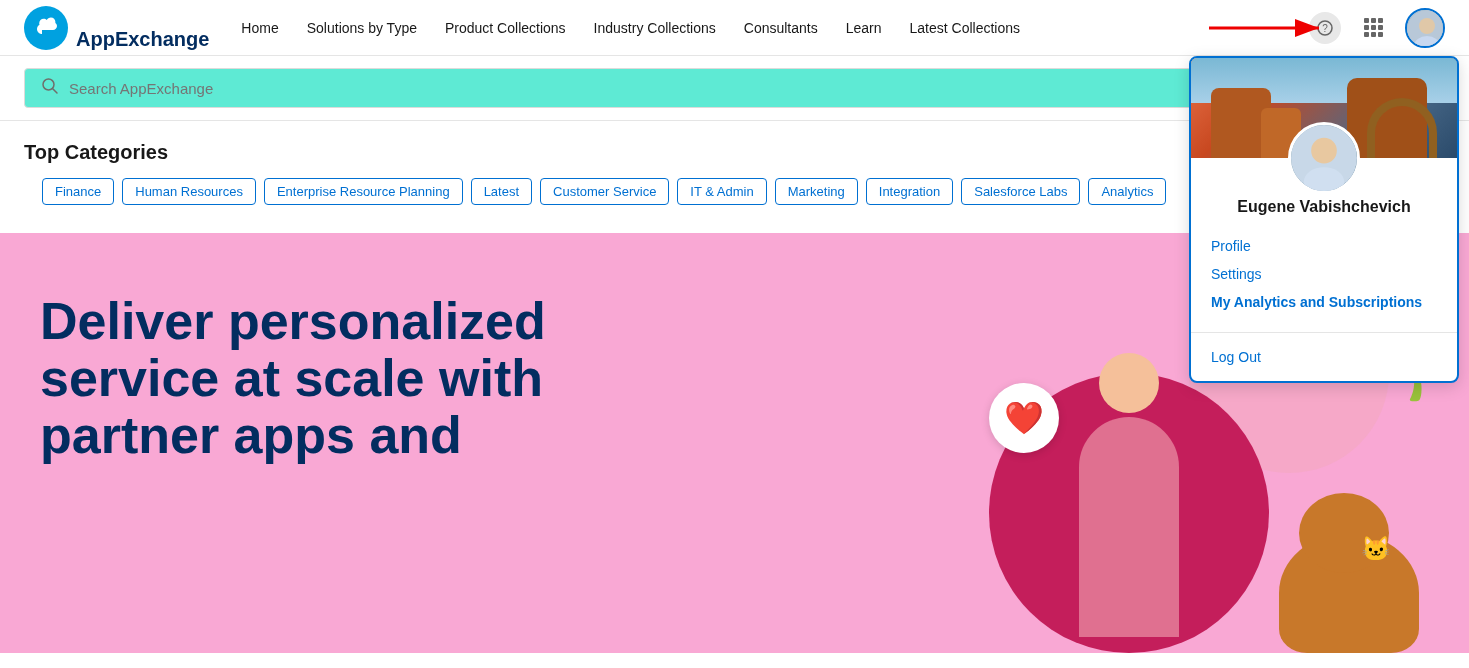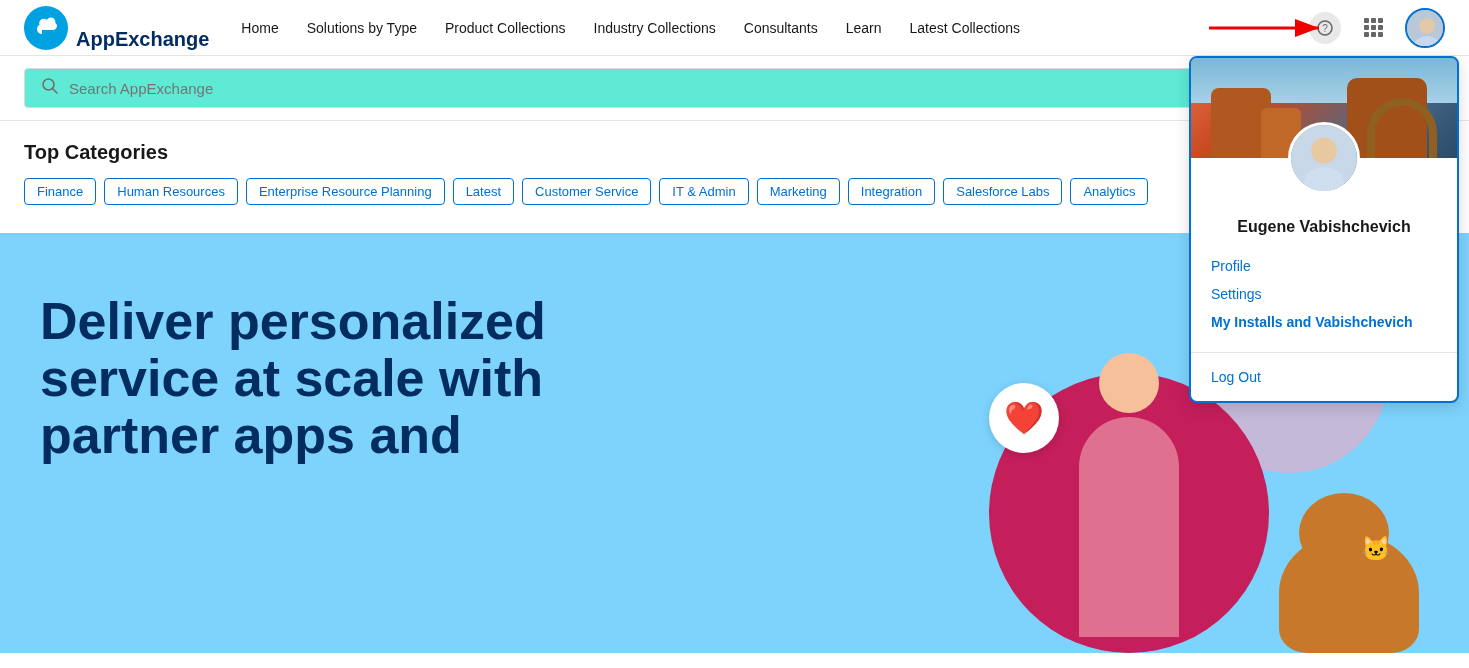--- a/index.html
+++ b/index.html
@@ -134,35 +134,36 @@
       font-size: 20px;
       font-weight: 700;
       color: #181818;
       margin-bottom: 14px;
     }
     .categories-row {
       display: flex;
       flex-wrap: wrap;
       gap: 8px;
       margin-bottom: 0;
+      margin-left: 18px;
     }
     .category-tag {
       border: 1px solid #0070d2;
       color: #0070d2;
       border-radius: 4px;
       padding: 5px 12px;
       font-size: 13px;
       cursor: pointer;
       background: #fff;
       white-space: nowrap;
     }
 
     
     .hero-section {
-      background: #7dd3fc;
+      background: #f9a8d4;
       margin-top: 20px;
       min-height: 420px;
       padding: 60px 40px 0 40px;
       position: relative;
       overflow: hidden;
     }
     .hero-text {
       max-width: 520px;
     }
     .hero-heading {
@@ -363,21 +364,21 @@
       border: 3px solid #fff;
       display: flex;
       align-items: center;
       justify-content: center;
       overflow: hidden;
     }
     .dropdown-username {
       font-size: 16px;
       font-weight: 600;
       color: #181818;
-      margin-top: 24px;
+      margin-top: 4px;
       text-align: center;
     }
     .dropdown-links {
       padding: 8px 20px;
     }
     .dropdown-link {
       display: block;
       padding: 6px 0;
       font-size: 14px;
       color: #0070d2;
@@ -563,19 +564,19 @@
         <circle cx="36" cy="28" r="14" fill="#e8c8a0"></circle>
         <ellipse cx="36" cy="62" rx="22" ry="16" fill="#d0dff0"></ellipse>
       </svg>
     </div>
     <div class="dropdown-username">Eugene Vabishchevich</div>
   </div>
 
   <div class="dropdown-links">
     <a class="dropdown-link" href="#">Profile</a>
     <a class="dropdown-link" href="#">Settings</a>
-    <a class="dropdown-link active-link" href="#">My Installs and Vabishchevich</a>
+    <a class="dropdown-link active-link" href="#">My Analytics and Subscriptions</a>
   </div>
 
   <div class="dropdown-divider"></div>
 
   <a class="dropdown-logout" href="#">Log Out</a>
 </div>
 
 </body></html>

